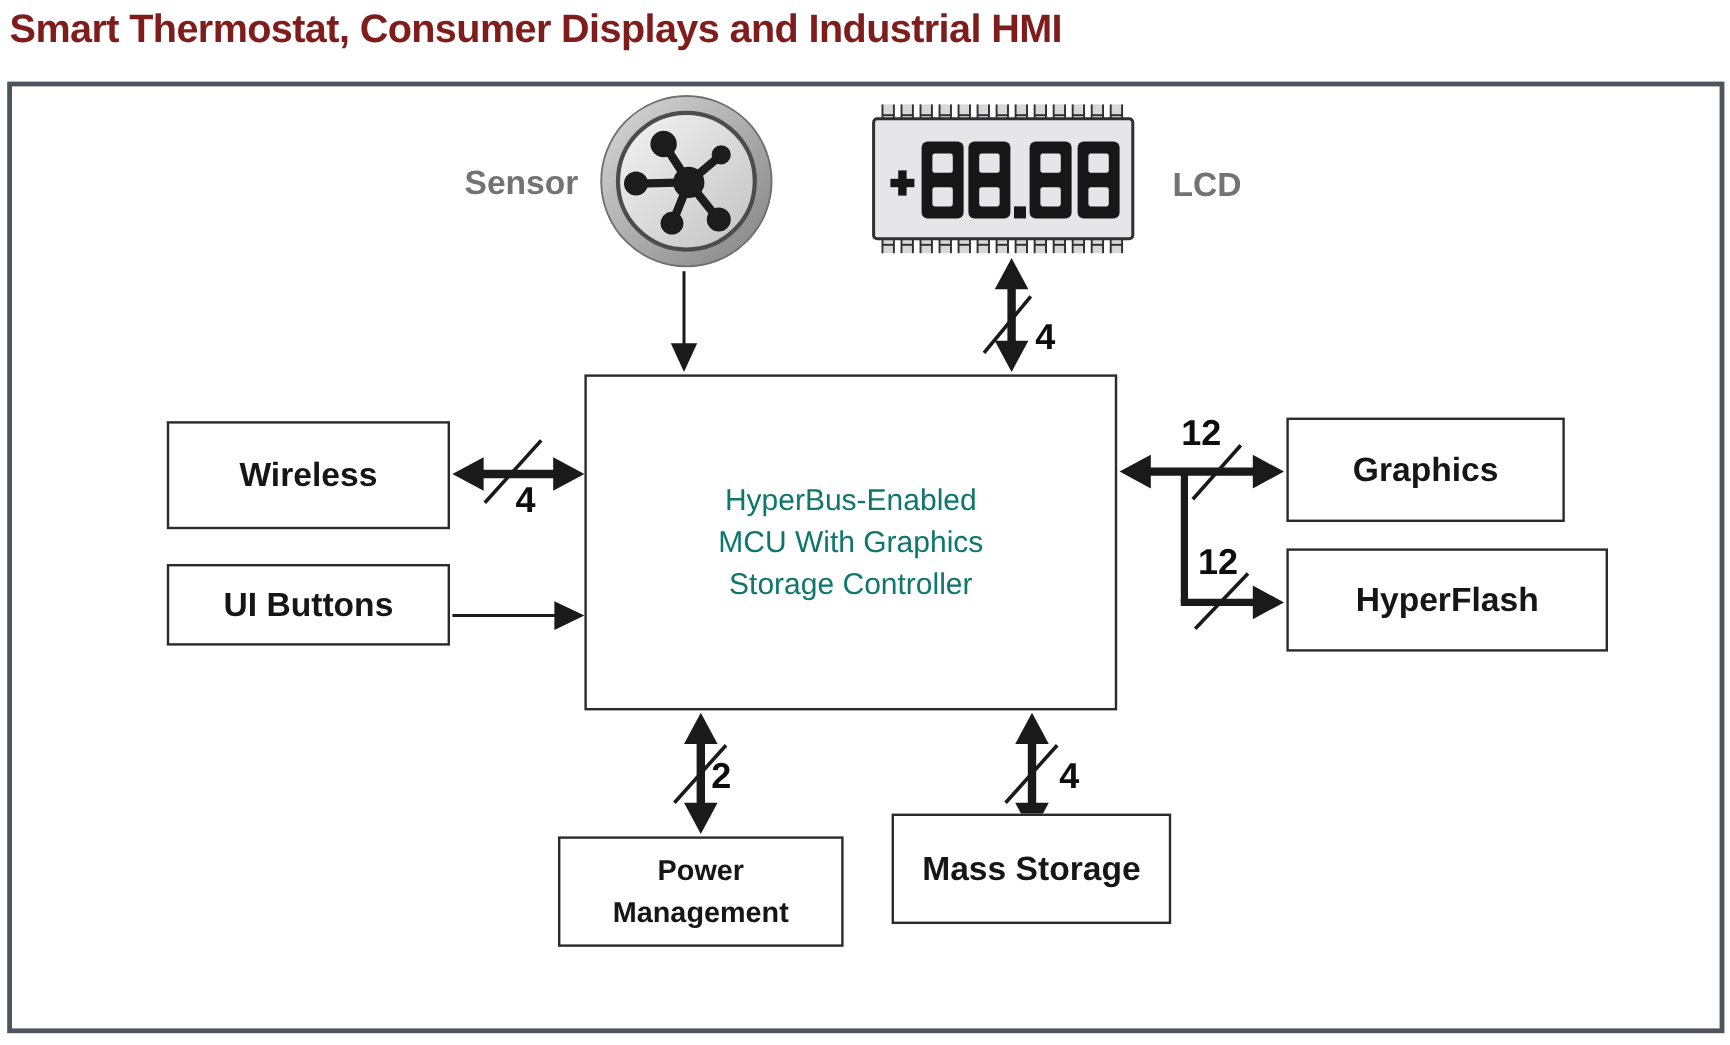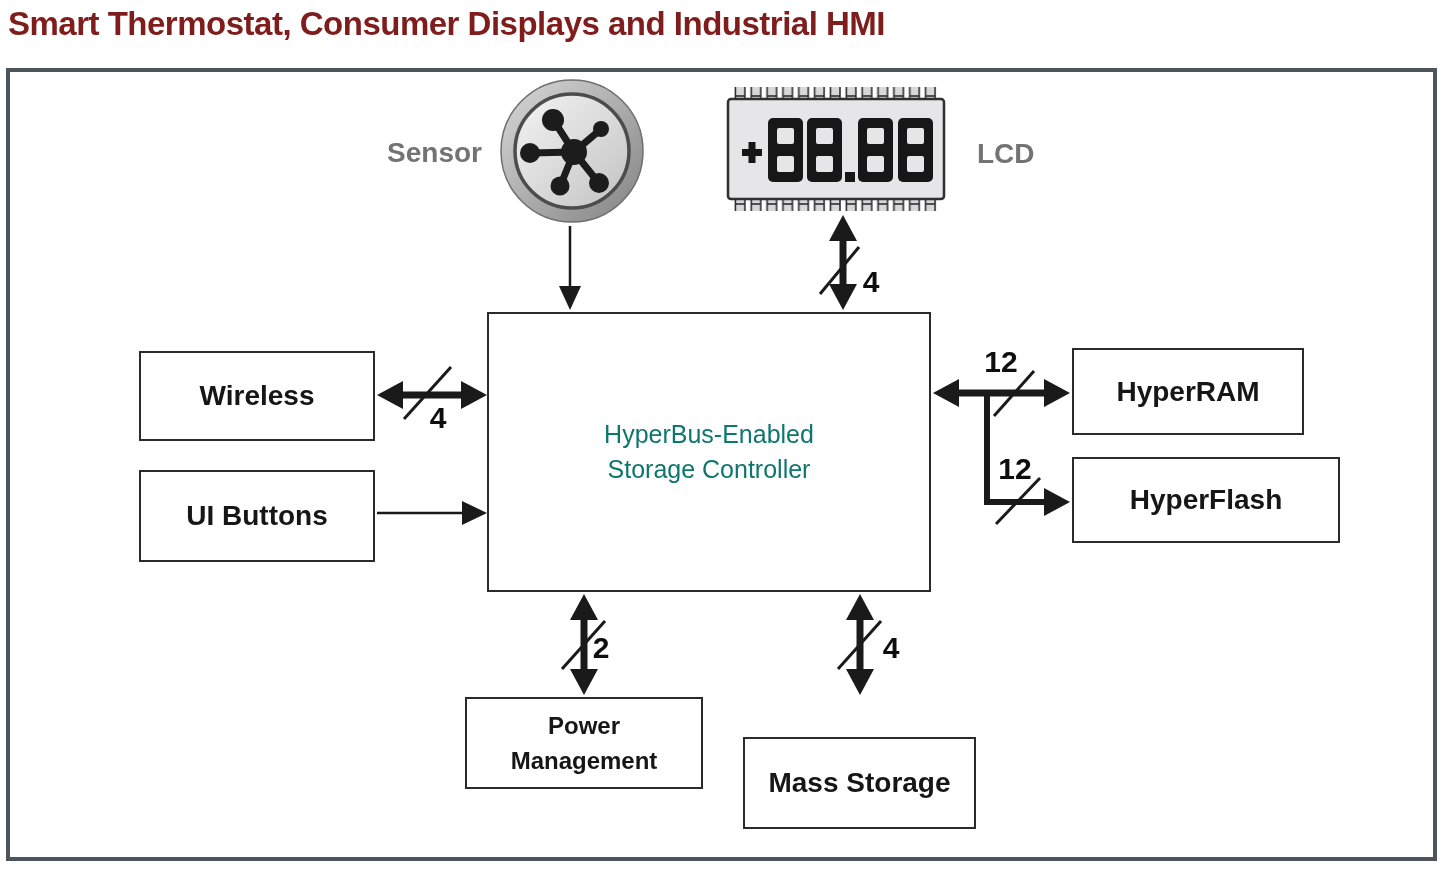--- a/index.html
+++ b/index.html
@@ -8,25 +8,25 @@
   .abs{position:absolute;}
   #page-title{left:8px;top:5px;font-size:33px;font-weight:bold;letter-spacing:-0.5px;color:#7f1d1d;white-space:nowrap;}
   #frame{left:6px;top:68px;width:1431px;height:793px;border:4px solid #4e545b;background:#ffffff;box-sizing:border-box;}
   #diagram-svg{left:0;top:0;width:1442px;height:871px;}
   .node-box{box-sizing:border-box;border:2px solid #2b2b2b;background:#ffffff;
             display:flex;flex-direction:column;align-items:center;justify-content:center;
             text-align:center;font-weight:bold;font-size:28px;line-height:36px;color:#161616;}
   .node-box span{display:block;}
   #mcu-box{left:487px;top:312px;width:444px;height:280px;font-weight:normal;font-size:25px;line-height:35px;color:#0f766e;}
   #wireless-box{left:139px;top:351px;width:236px;height:90px;}
-  #ui-buttons-box{left:139px;top:470px;width:236px;height:92px;}
+  #ui-buttons-box{left:139px;top:470px;width:236px;height:68px;}
   #hyperram-box{left:1072px;top:348px;width:232px;height:87px;}
   #hyperflash-box{left:1072px;top:457px;width:268px;height:86px;}
   #power-box{left:465px;top:697px;width:238px;height:92px;font-size:24px;line-height:35px;}
-  #mass-box{left:743px;top:737px;width:233px;height:92px;}
+  #mass-box{left:743px;top:678px;width:233px;height:92px;}
   .side-label{font-weight:bold;font-size:28px;color:#737373;white-space:nowrap;}
   #sensor-label{left:360px;top:137px;width:122px;text-align:right;}
   #lcd-label{left:977px;top:138px;}
   .busnum{font-weight:bold;font-size:30px;color:#0e0e0e;transform:translate(-50%,-50%);white-space:nowrap;}
   #bus-lcd{left:871px;top:282px;}
   #bus-wireless{left:438px;top:418px;}
   #bus-hyperram{left:1001px;top:362px;}
   #bus-hyperflash{left:1015px;top:469px;}
   #bus-power{left:601px;top:648px;}
   #bus-mass{left:891px;top:648px;}
@@ -152,33 +152,34 @@
   <g stroke="#1a1a1a" fill="#1a1a1a">
     <line x1="860" y1="616" x2="860" y2="673" stroke-width="7"></line>
     <polygon points="860,594 846,620 874,620" stroke="none"></polygon>
     <polygon points="860,695 846,669 874,669" stroke="none"></polygon>
     <line x1="838" y1="669" x2="881" y2="621" stroke-width="3"></line>
   </g>
 </svg>
 
 <div id="mcu-box" class="abs node-box">
   <span>HyperBus-Enabled</span>
+  <span>MCU With Graphics</span>
   <span>Storage Controller</span>
 </div>
 
 <div id="wireless-box" class="abs node-box">
   <span>Wireless</span>
 </div>
 
 <div id="ui-buttons-box" class="abs node-box">
   <span>UI Buttons</span>
 </div>
 
 <div id="hyperram-box" class="abs node-box">
-  <span>HyperRAM</span>
+  <span>Graphics</span>
 </div>
 
 <div id="hyperflash-box" class="abs node-box">
   <span>HyperFlash</span>
 </div>
 
 <div id="power-box" class="abs node-box">
   <span>Power</span>
   <span>Management</span>
 </div>

